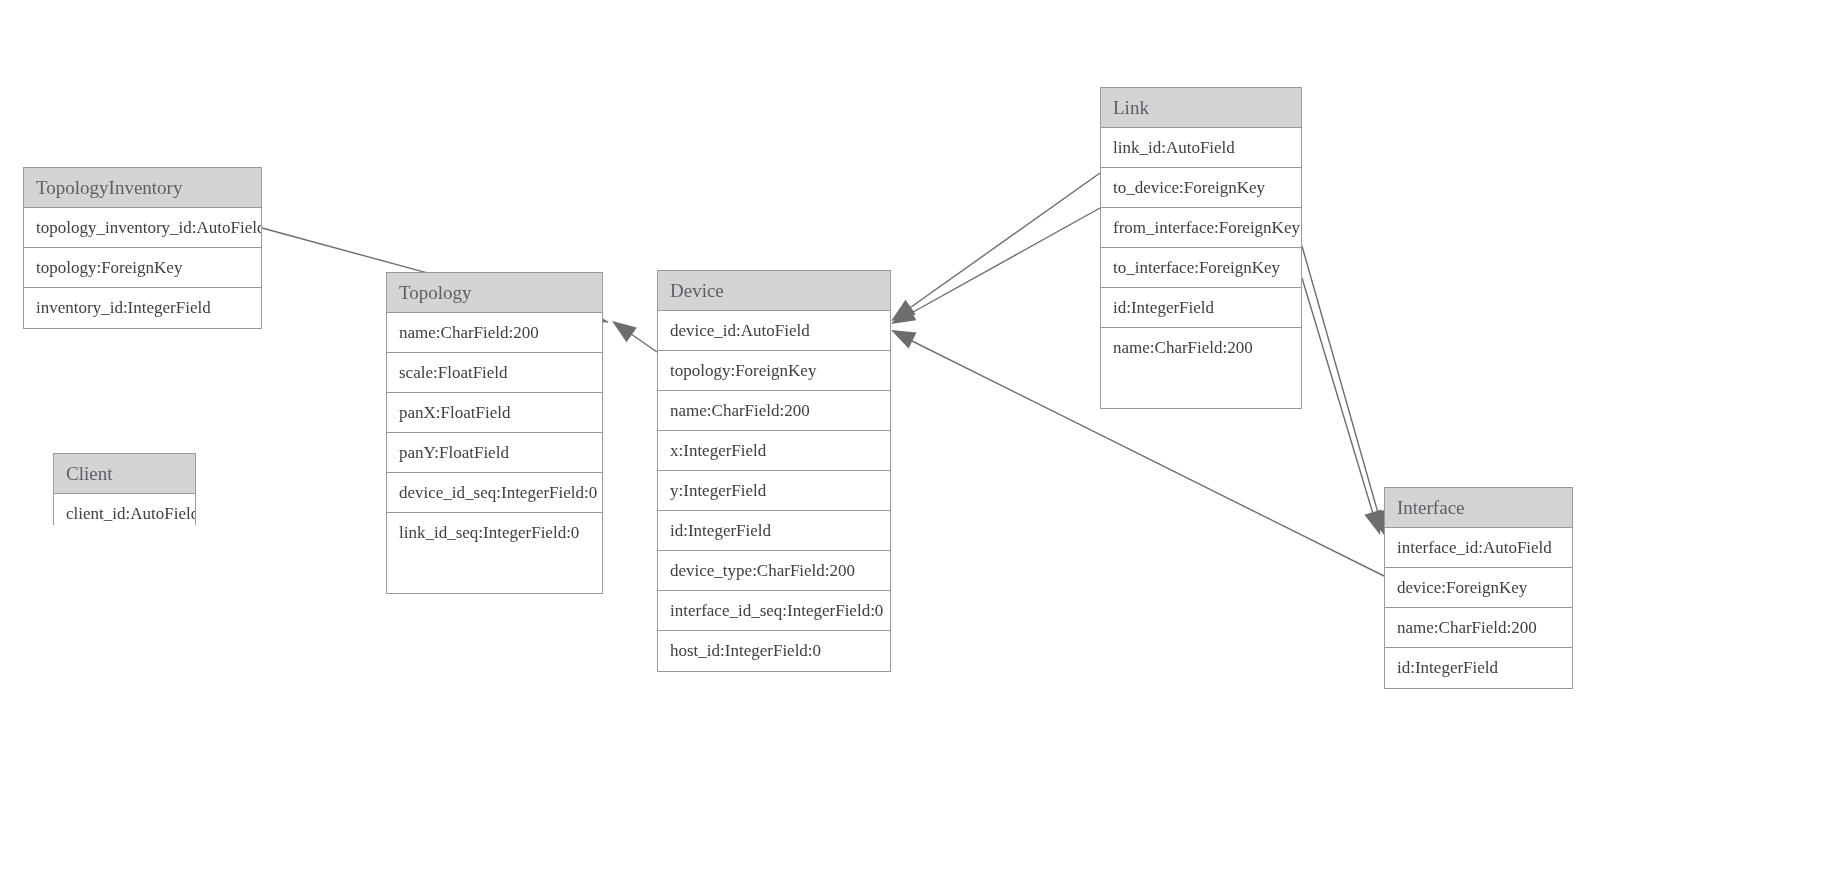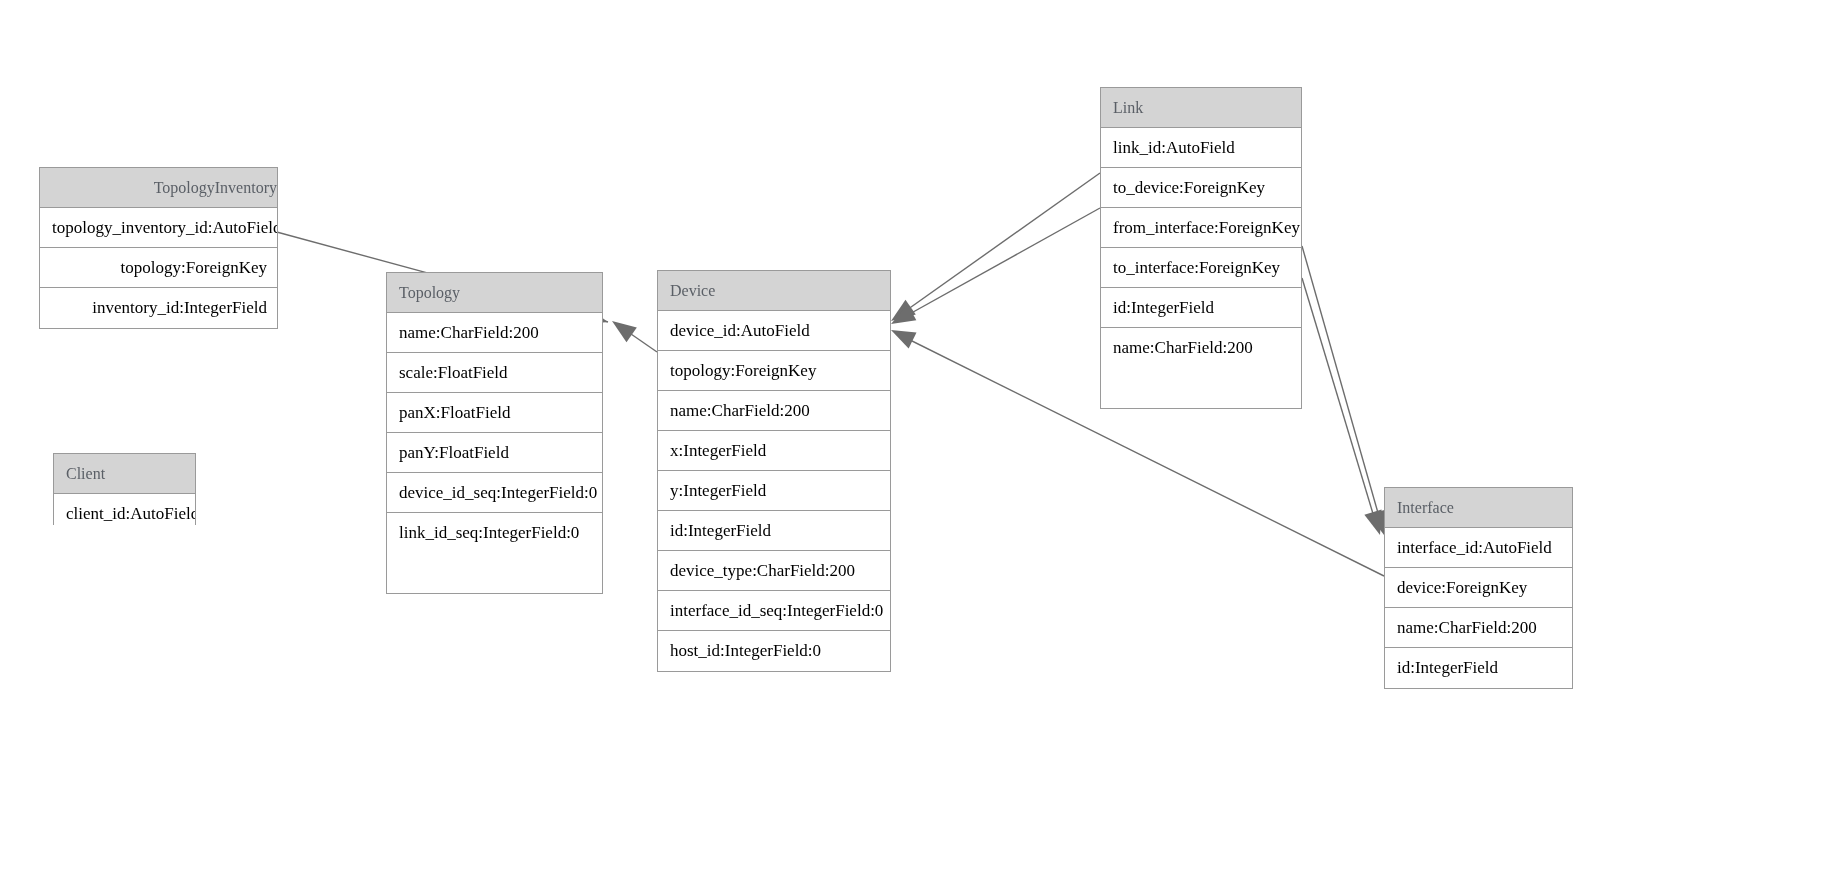--- a/index.html
+++ b/index.html
@@ -17,33 +17,33 @@
     box-sizing:border-box;
     border:1px solid #9a9a9a;
     background:#ffffff;
     border-collapse:collapse;
   }
   .entity-header{
     box-sizing:border-box;
     background:#d4d4d4;
     border-bottom:1px solid #9a9a9a;
     color:#5a5f66;
-    font-size:16px;
+    font-size:19px;
     line-height:40px;
     height:40px;
     padding:0 0 0 12px;
     white-space:nowrap;
     overflow:hidden;
   }
   .entity-field{
     box-sizing:border-box;
     height:40px;
     line-height:40px;
     border-bottom:1px solid #9a9a9a;
-    color:#000000;
+    color:#404040;
     font-size:17px;
     padding:0 10px 4px 12px;
     white-space:nowrap;
     overflow:hidden;
     background:#ffffff;
   }
   .entity-field:last-child{border-bottom:none;}
 </style>
 </head>
 <body>
@@ -72,21 +72,21 @@
       </g>
       <g>
         <path d="M 1302,246 L 1382,527" stroke="#6d6d6d" stroke-width="1.4" fill="none"></path>
         <polygon points="0,0 -24,-9 -24,9" fill="#6d6d6d" transform="translate(1384,535) rotate(74)"></polygon>
       </g>
       <g>
         <path d="M 1302,278 L 1377,527" stroke="#6d6d6d" stroke-width="1.4" fill="none"></path>
         <polygon points="0,0 -24,-9 -24,9" fill="#6d6d6d" transform="translate(1380,535) rotate(73)"></polygon>
       </g>
     </svg>
-<div class="entity" style="left: 39px; top: 167px; width: 239px; height: 162px; text-align: right;">
+<div class="entity" style="left: 23px; top: 167px; width: 239px; height: 162px;">
       <div class="entity-header">TopologyInventory</div>
       <div class="entity-field">topology_inventory_id:AutoField</div>
       <div class="entity-field">topology:ForeignKey</div>
       <div class="entity-field">inventory_id:IntegerField</div>
     </div>
     <div class="entity" style="left: 386px; top: 272px; width: 217px; height: 322px;">
       <div class="entity-header">Topology</div>
       <div class="entity-field">name:CharField:200</div>
       <div class="entity-field">scale:FloatField</div>
       <div class="entity-field">panX:FloatField</div>

